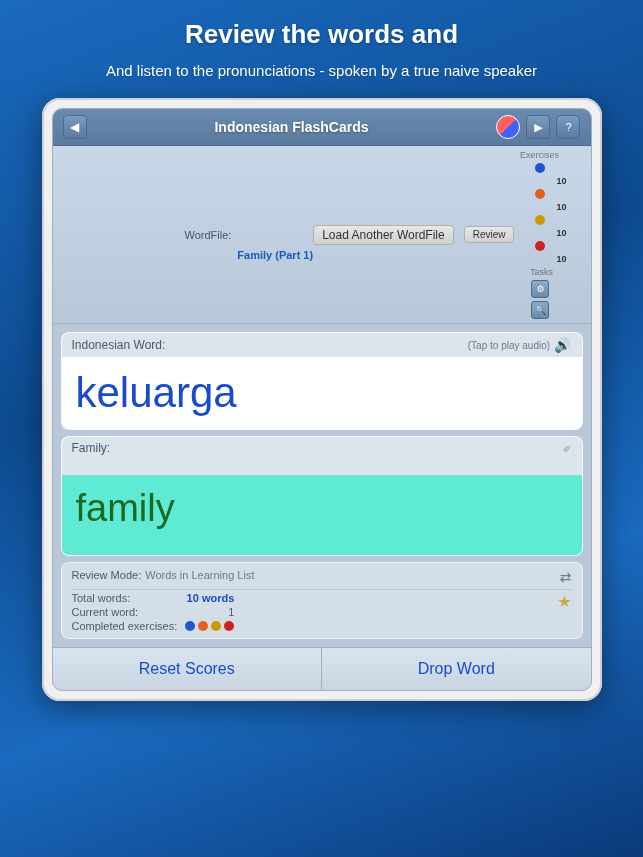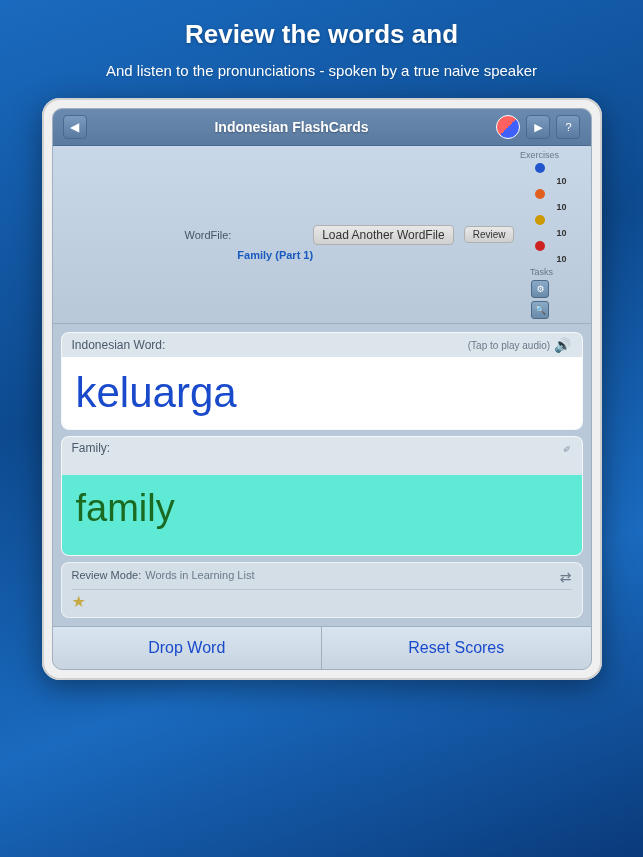--- a/index.html
+++ b/index.html
@@ -475,25 +475,44 @@
       <div class="stats-bar">
         <div class="review-mode-row">
           <div style="display:flex;gap:4px;">
             <span class="review-mode-label">Review Mode:</span>
             <span class="review-mode-value">Words in Learning List</span>
           </div>
           <span class="shuffle-icon">⇄</span>
         </div>
         <div class="divider-line"></div>
         <div style="display:flex;align-items:flex-start;justify-content:space-between;">
+          <div>
+            <div class="stats-row">
+              <span class="stats-label">Total words:</span>
+              <span class="stats-value" style="margin-left:8px;">10 words</span>
+            </div>
+            <div class="stats-row">
+              <span class="stats-label">Current word:</span>
+              <span class="stats-value-plain" style="margin-left:8px;">1</span>
+            </div>
+            <div class="stats-row">
+              <span class="stats-label">Completed exercises:</span>
+              <span style="margin-left:8px;" class="completed-dots">
+                <span class="dot dot-blue"></span>
+                <span class="dot dot-orange"></span>
+                <span class="dot dot-yellow"></span>
+                <span class="dot dot-red"></span>
+              </span>
+            </div>
+          </div>
           <span class="star-icon">★</span>
         </div>
       </div>
 
     </div>
 
     <div class="bottom-buttons">
+      <button class="bottom-btn">Reset Scores</button>
       <button class="bottom-btn">Drop Word</button>
-      <button class="bottom-btn">Reset Scores</button>
     </div>
 
   </div>
 </div>
 
 </body></html>

